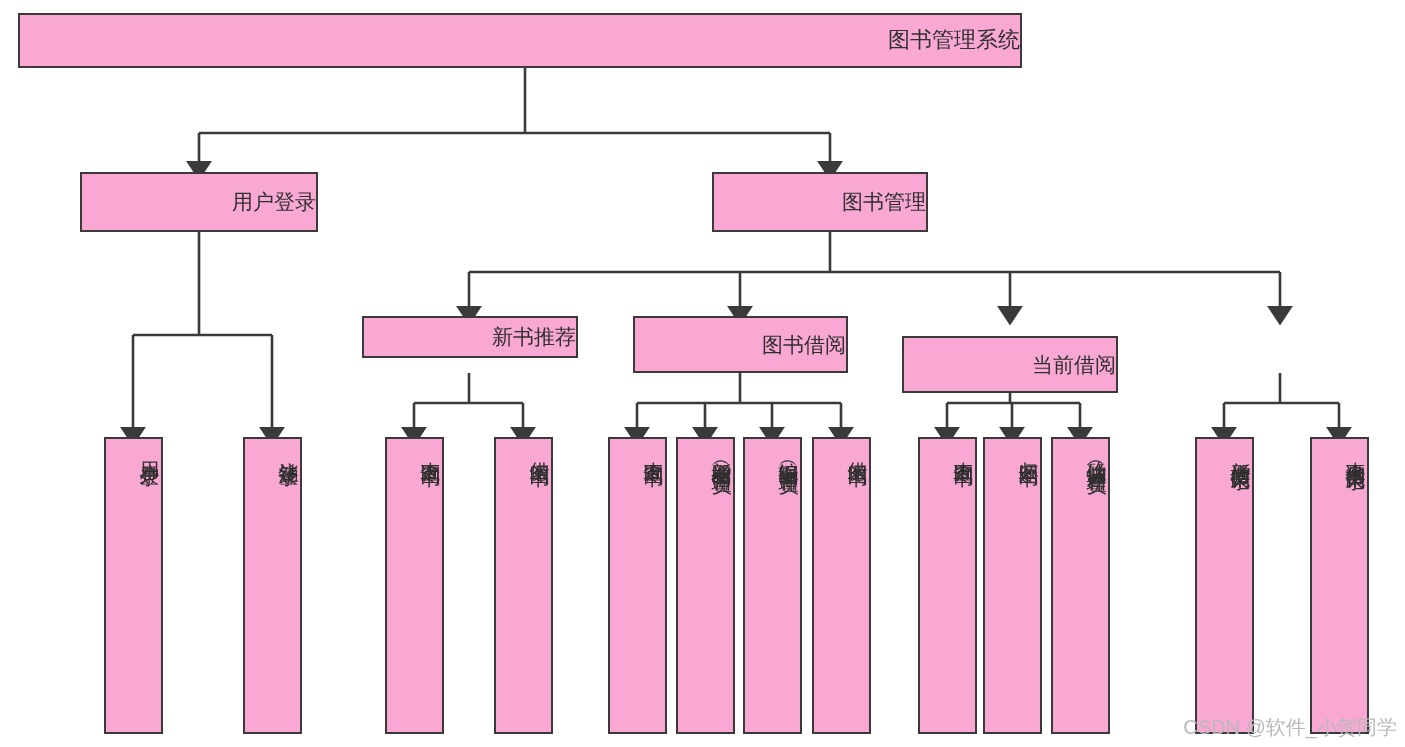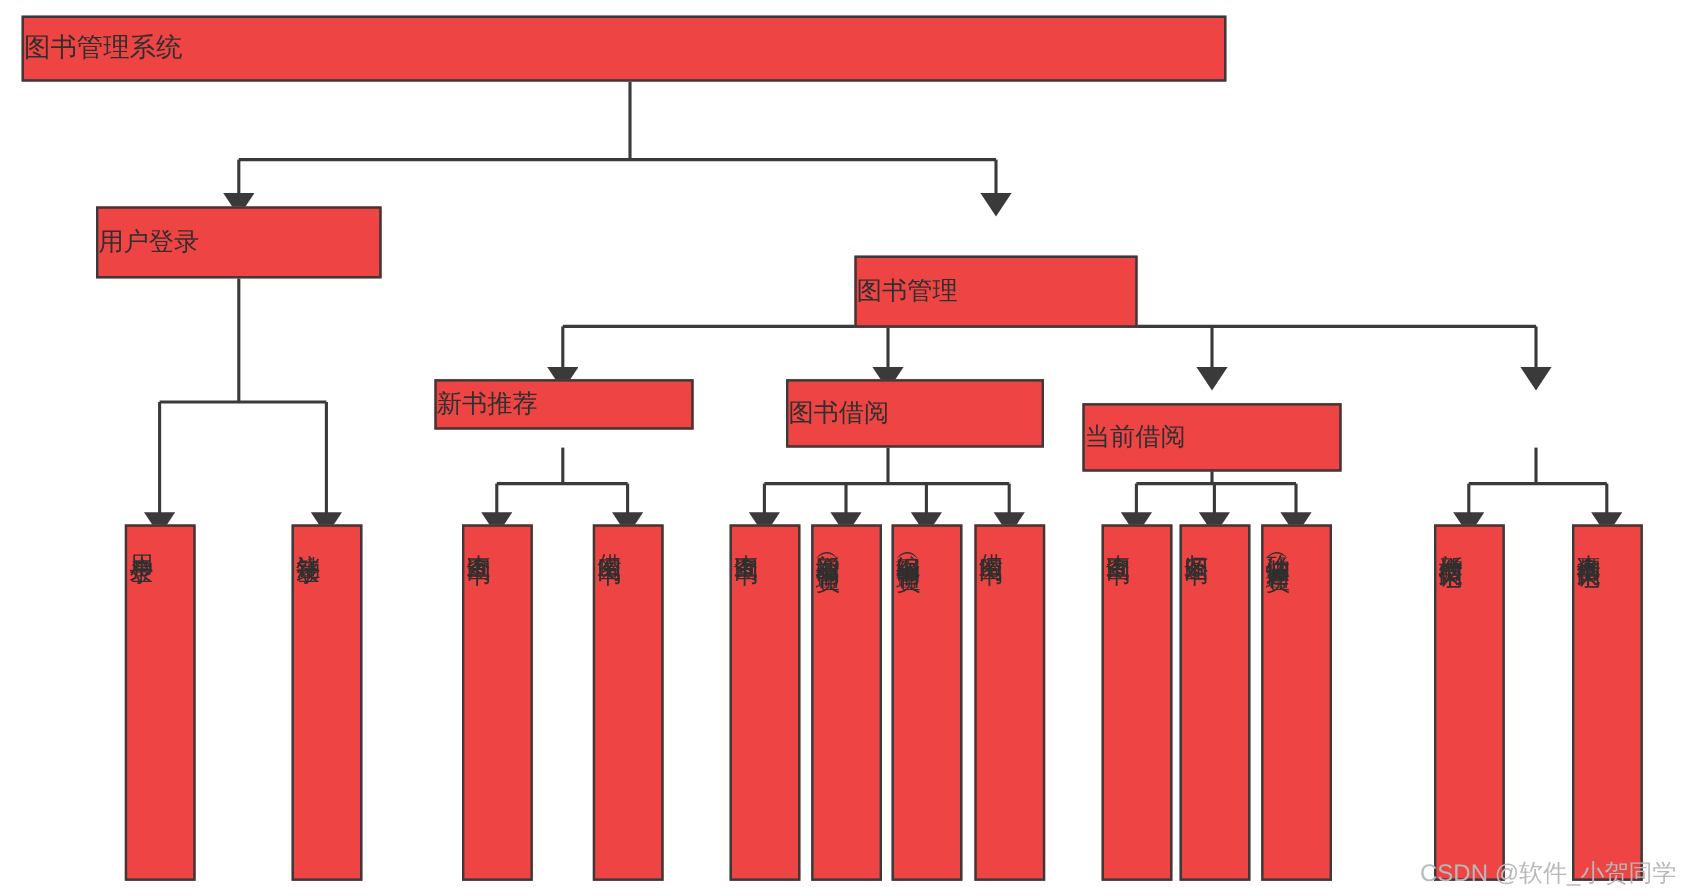--- a/index.html
+++ b/index.html
@@ -1,19 +1,19 @@
 <!DOCTYPE html>
 <html><head>
 <meta charset="utf-8">
 <style>
   html,body{margin:0;padding:0;background:#fff;}
   body{width:1405px;height:747px;font-family:"Liberation Sans","DejaVu Sans",sans-serif;position:relative;overflow:hidden;}
   #stage{position:absolute;left:0;top:0;width:1405px;height:747px;}
   #wires{position:absolute;left:0;top:0;width:1405px;height:747px;}
-  .node{position:absolute;box-sizing:border-box;background:#ef4444;border:2.5px solid #3a3a3a;display:flex;align-items:center;justify-content:flex-start;}
+  .node{position:absolute;box-sizing:border-box;background:#f9a8d4;border:2.5px solid #3a3a3a;display:flex;align-items:center;justify-content:flex-end;}
   .node .lbl{color:#2f2f2f;line-height:1.12;text-align:center;white-space:nowrap;}
   .root .lbl{font-size:22px;}
   .lvl2 .lbl{font-size:21px;}
   .lvl3 .lbl{font-size:21px;}
   .leaf{align-items:flex-start;padding-top:7px;}
   .leaf .lbl{font-size:20px;writing-mode:vertical-rl;text-orientation:upright;letter-spacing:2px;white-space:nowrap;}
   #watermark{position:absolute;right:8px;bottom:6px;font-size:20px;color:#b9b9b9;white-space:nowrap;margin-left:40px;}
 </style>
 </head>
 <body>
@@ -70,28 +70,28 @@
     </g>
   </svg>
 
   <div class="node root" style="left:18px;top:13px;width:1004px;height:55px;">
     <span class="lbl">图书管理系统</span>
   </div>
 
   <div class="node lvl2" style="left:80px;top:172px;width:238px;height:60px;">
     <span class="lbl">用户登录</span>
   </div>
-  <div class="node lvl2" style="left:712px;top:172px;width:236px;height:60px;margin-top:41px;">
+  <div class="node lvl2" style="left:712px;top:172px;width:216px;height:60px;">
     <span class="lbl">图书管理</span>
   </div>
 
   <div class="node lvl3" style="left:362px;top:316px;width:216px;height:42px;">
     <span class="lbl">新书推荐</span>
   </div>
-  <div class="node lvl3" style="left:633px;top:316px;width:215px;height:57px;margin-left:22px;">
+  <div class="node lvl3" style="left:633px;top:316px;width:215px;height:57px;">
     <span class="lbl">图书借阅</span>
   </div>
   <div class="node lvl3" style="left:902px;top:336px;width:216px;height:57px;">
     <span class="lbl">当前借阅</span>
   </div>
 
   <div class="node leaf" style="left:104px;top:437px;width:59px;height:297px;">
     <span class="lbl">用户登录</span>
   </div>
   <div class="node leaf" style="left:243px;top:437px;width:59px;height:297px;">

